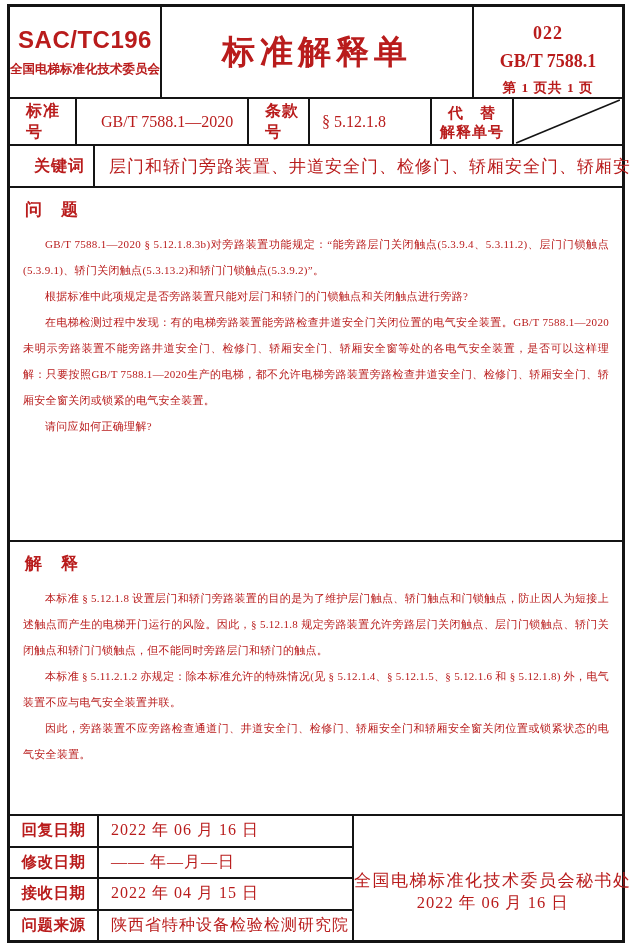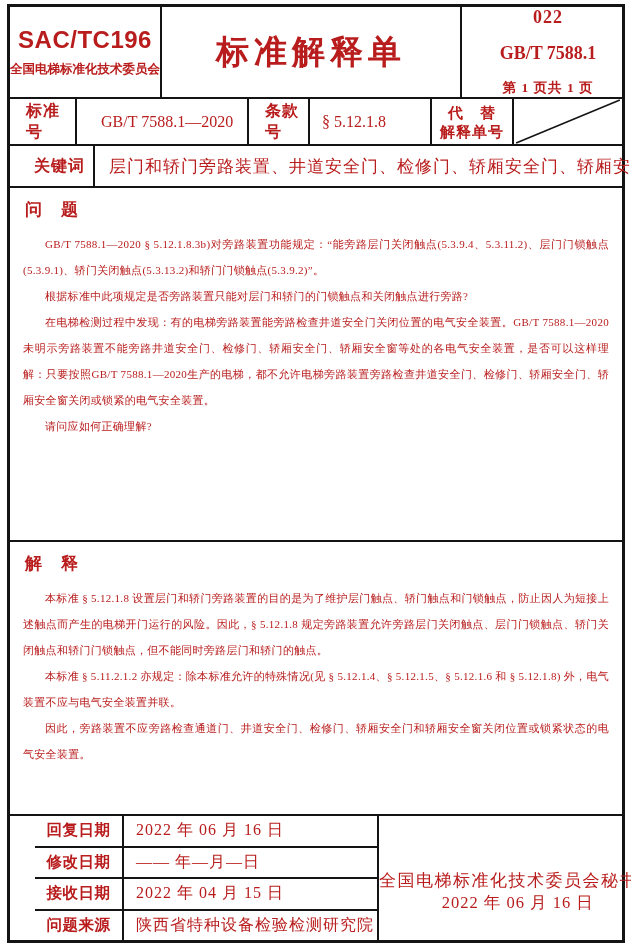--- a/index.html
+++ b/index.html
@@ -66,24 +66,23 @@
     font-size: 33px;
     letter-spacing: 5px;
   }
   .info-cell {
     width: 148px;
     flex-shrink: 0;
     border-left: 2px solid #141414;
     display: flex;
     flex-direction: column;
     align-items: center;
-    justify-content: space-between;
+    justify-content: flex-end;
     gap: 7px;
     font-weight: bold;
-    padding-left: 12px;
   }
   .doc-no { font-size: 18px; letter-spacing: 1px; }
   .std-ref { font-size: 18px; }
   .page-info { font-size: 13.5px; letter-spacing: 1px; }
 
   
   .meta-row {
     height: 45px;
     flex-shrink: 0;
     border-bottom: 2px solid #141414;
@@ -173,21 +172,20 @@
     text-align: justify;
     text-indent: 2em;
     letter-spacing: 0.3px;
   }
 
   
   .footer-row {
     flex: 1;
     display: flex;
     min-height: 0;
-    padding-left: 25px;
   }
   .footer-left {
     width: 342px;
     flex-shrink: 0;
     border-right: 2px solid #141414;
     display: flex;
     flex-direction: column;
   }
   .footer-line {
     flex: 1;

